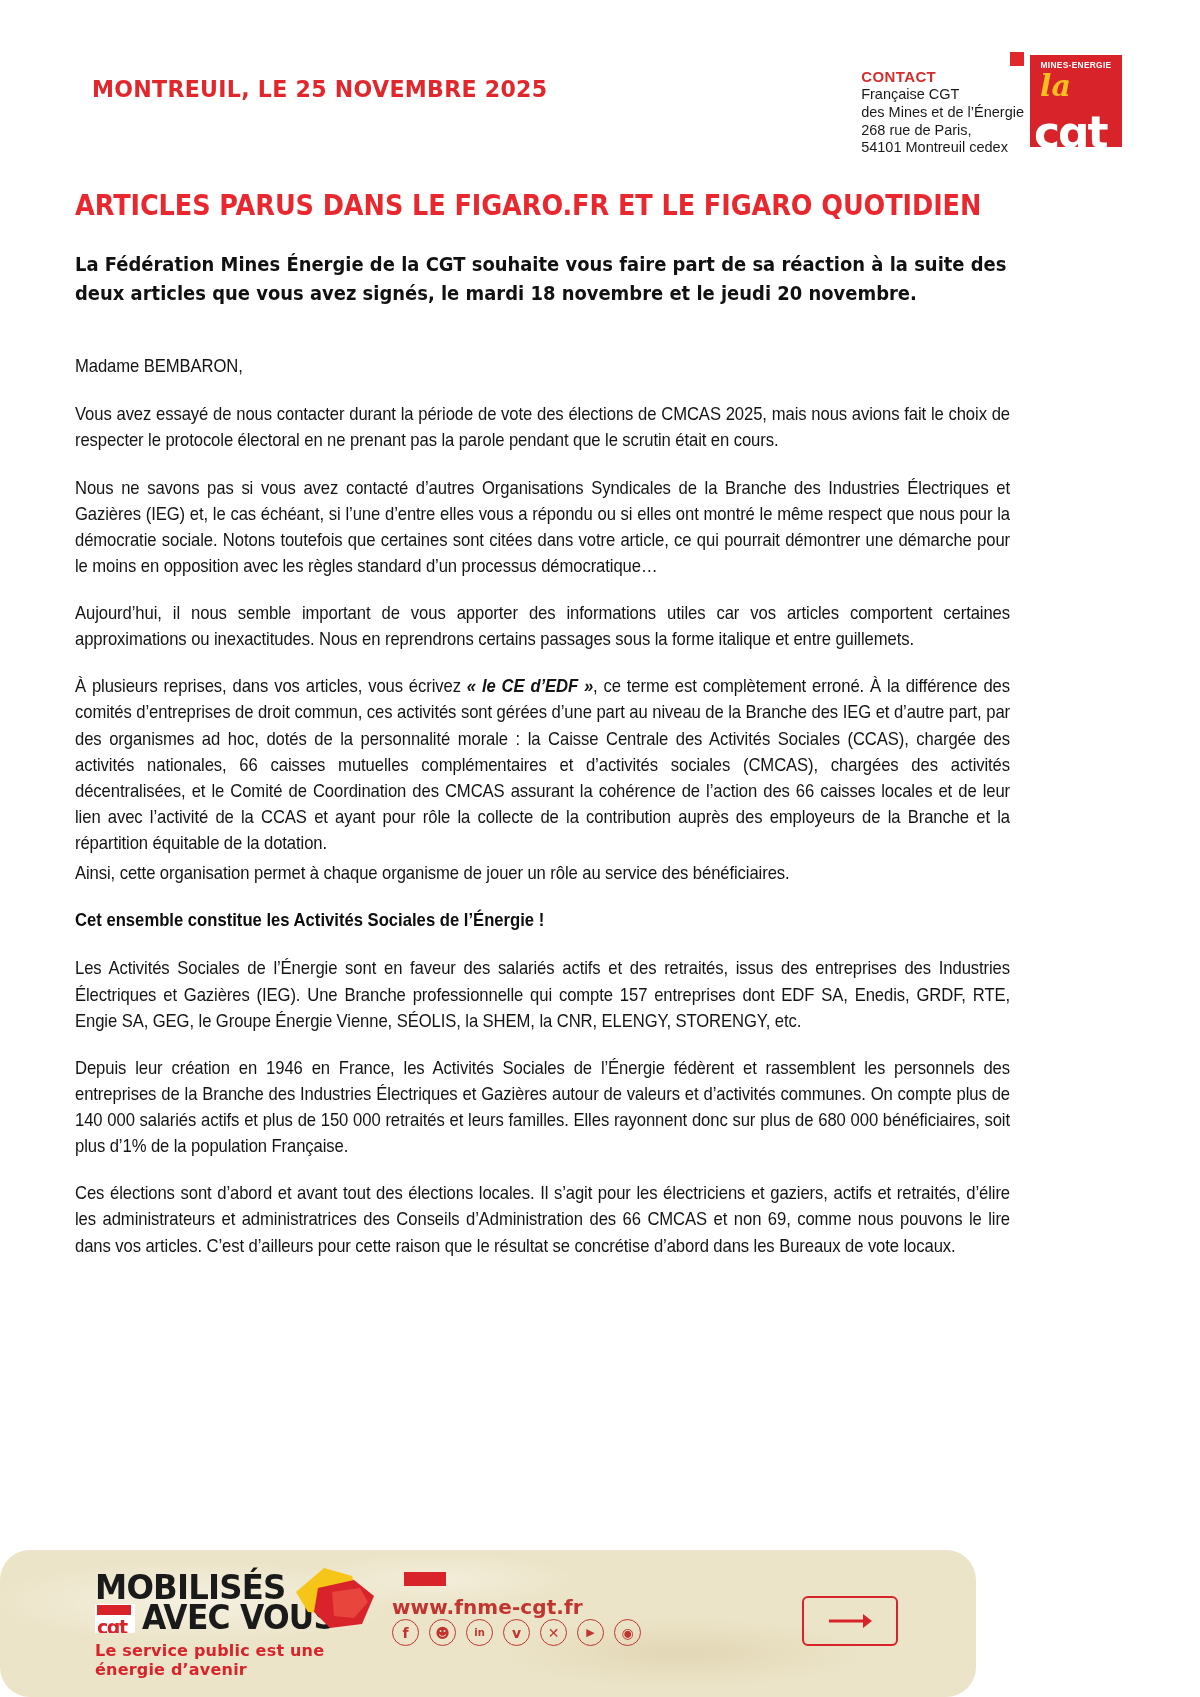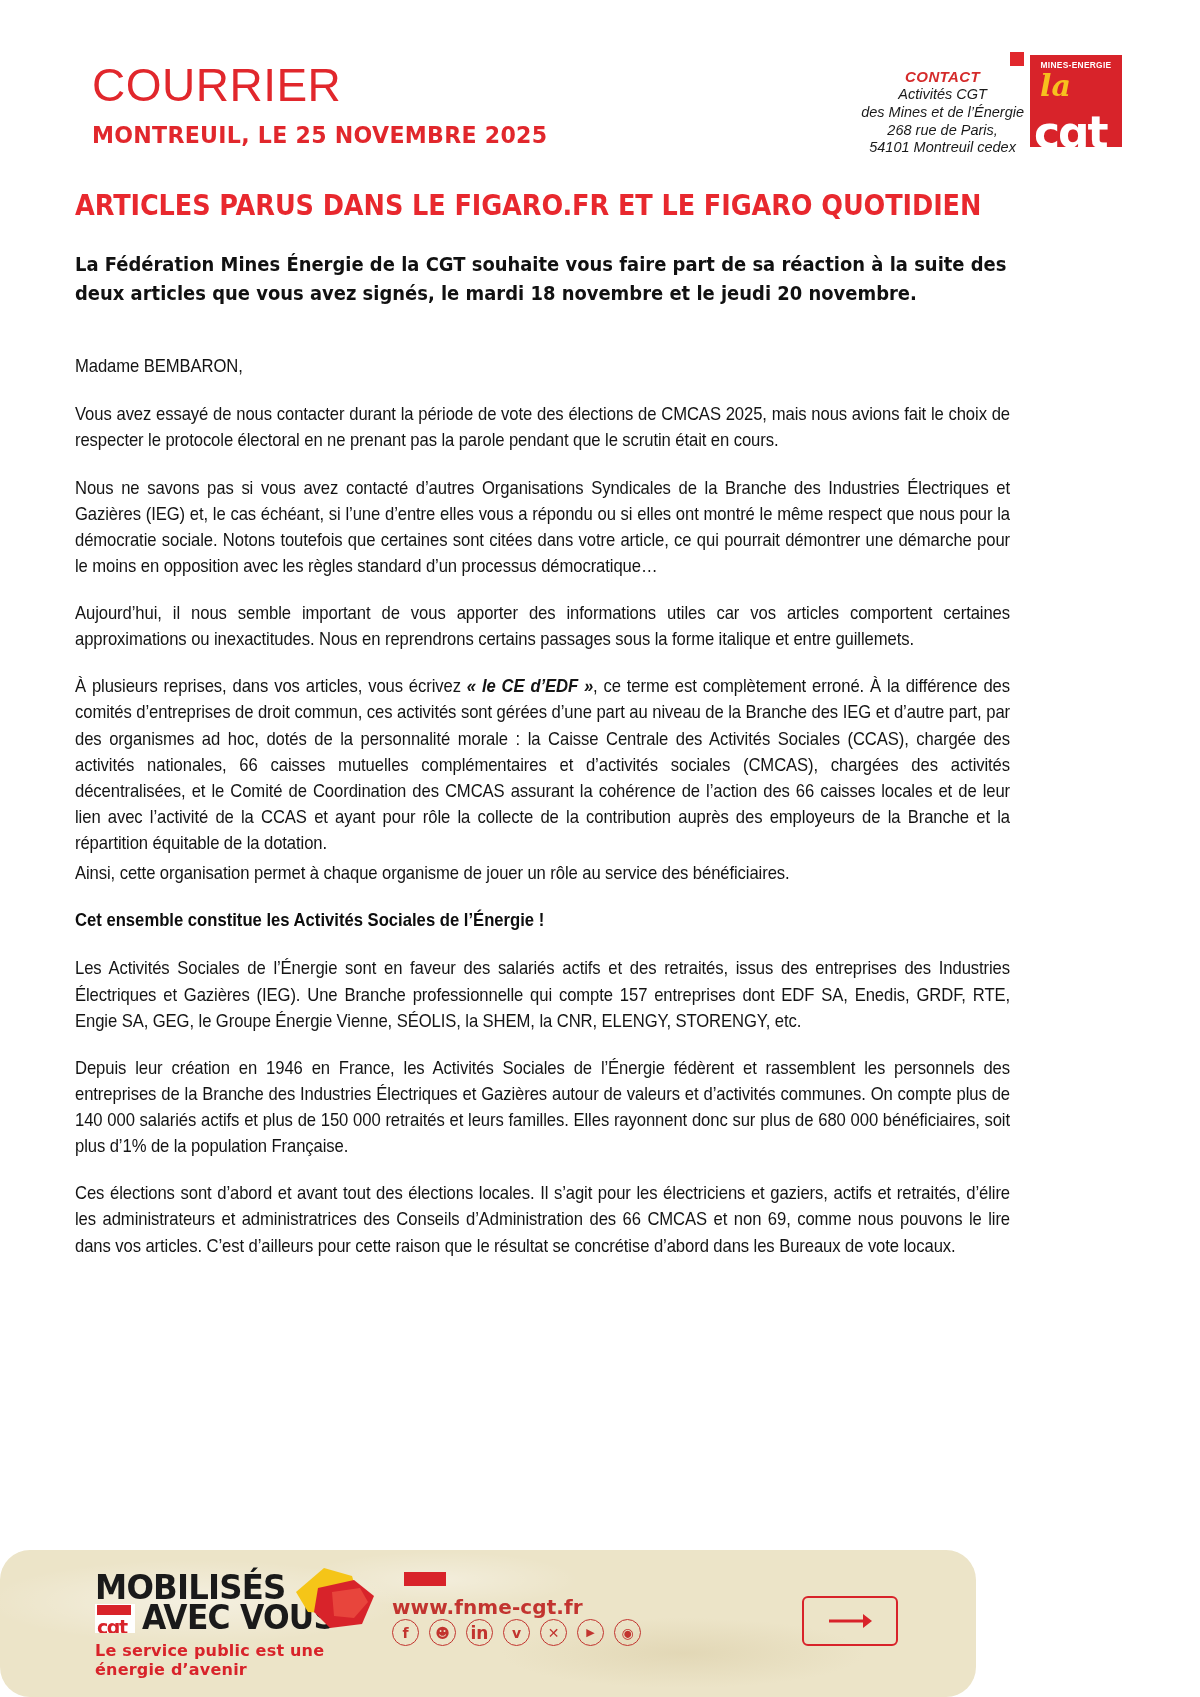--- a/index.html
+++ b/index.html
@@ -53,24 +53,23 @@
 
   .header-right {
     position: absolute;
     right: 78px;
     top: 38px;
     display: flex;
     align-items: flex-start;
     gap: 6px;
   }
   .contact-block {
-    text-align: center;
+    text-align: left;
     line-height: 1.22;
     padding-top: 14px;
-    font-style: italic;
   }
   .contact-sq {
     width: 14px;
     height: 14px;
     background: #e1272c;
     display: block;
     margin-left: auto;
     margin-bottom: 2px;
   }
   .contact-title {
@@ -348,30 +347,29 @@
   .arrow-btn svg { display: block; }
 </style>
 </head>
 <body>
 
 <div class="page">
 
   <div class="header">
 
     <div class="header-left">
-      <div class="doc-kicker">COURRIER</div>
       <div class="doc-date">MONTREUIL, LE 25 NOVEMBRE 2025</div>
     </div>
 
     <div class="header-right">
 
       <div class="contact-block">
         <span class="contact-sq"></span>
         <div class="contact-title">CONTACT</div>
-        <div class="contact-line">Activités CGT</div>
+        <div class="contact-line">Française CGT</div>
         <div class="contact-line">des Mines et de l’Énergie</div>
         <div class="contact-line">268 rue de Paris,</div>
         <div class="contact-line">54101 Montreuil cedex</div>
       </div>
 
       <div class="cgt-logo">
         <div class="mines">MINES-ENERGIE</div>
         <div class="la">la</div>
         <div class="cgt-word">cgt</div>
       </div>
@@ -434,21 +432,21 @@
           <path d="M44 30 L72 26 L80 40 L66 56 L46 54 Z" fill="#e8453c"></path>
         </svg>
       </div>
 
       <div class="social">
         <div class="social-bar"></div>
         <div class="site-url">www.fnme-cgt.fr</div>
         <div class="icon-row">
           <div class="soc-ic">f</div>
           <div class="soc-ic">☻</div>
-          <div class="soc-ic" style="font-size:17px;">in</div>
+          <div class="soc-ic" style="font-size:10px;">in</div>
           <div class="soc-ic">v</div>
           <div class="soc-ic">✕</div>
           <div class="soc-ic" style="font-size:11px;">▶</div>
           <div class="soc-ic">◉</div>
         </div>
       </div>
 
       <div class="arrow-btn">
         <svg width="46" height="18" viewBox="0 0 46 18" aria-hidden="true">
           <line x1="2" y1="9" x2="36" y2="9" stroke="#d8232a" stroke-width="3"></line>

